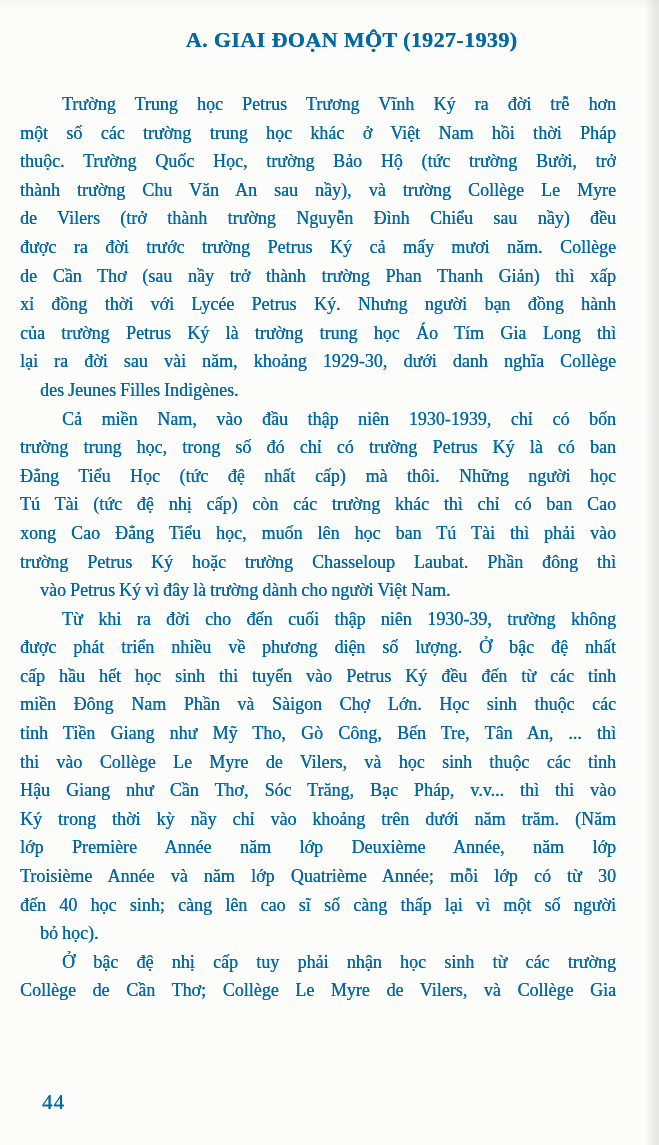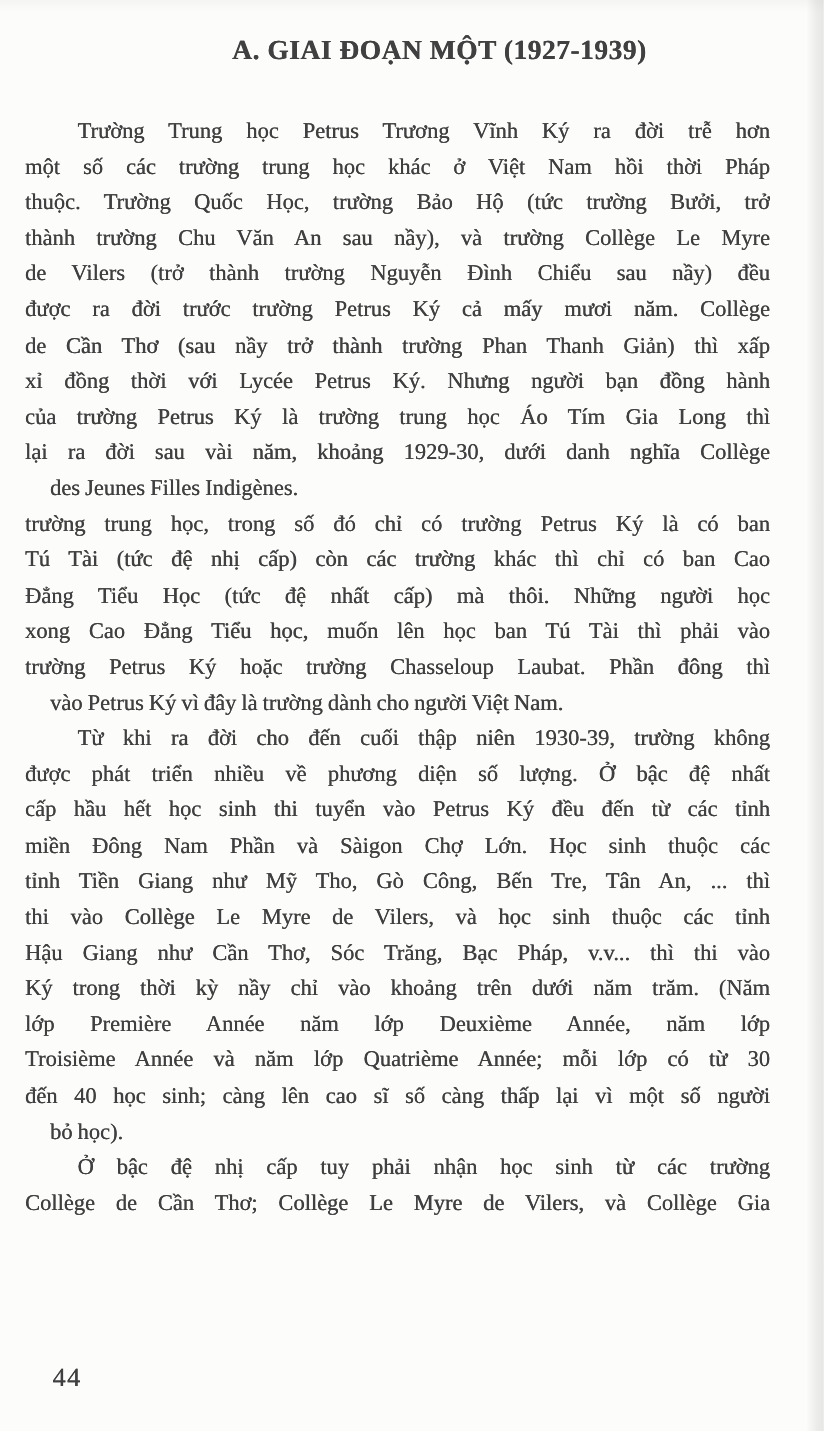--- a/index.html
+++ b/index.html
@@ -6,21 +6,21 @@
   body {
     width: 659px; height: 1145px;
     background: #e9e9e7;
     font-family: "Liberation Serif", serif;
   }
   .book-page {
     position: relative;
     width: 659px; height: 1145px;
     background: #fcfcfb;
     overflow: hidden;
-    color: #404040;
+    color: #0369a1;
   }
   
   .book-page::after {
     content: "";
     position: absolute; top: 0; right: 0; bottom: 0; width: 14px;
     background: linear-gradient(to right, rgba(0,0,0,0), rgba(90,90,85,0.10) 60%, rgba(120,120,115,0.16));
     pointer-events: none;
   }
   .book-page::before {
     content: "";
@@ -79,23 +79,24 @@
     <div class="line">thuộc. Trường Quốc Học, trường Bảo Hộ (tức trường Bưởi, trở</div>
     <div class="line">thành trường Chu Văn An sau nầy), và trường Collège Le Myre</div>
     <div class="line">de Vilers (trở thành trường Nguyễn Đình Chiểu sau nầy) đều</div>
     <div class="line">được ra đời trước trường Petrus Ký cả mấy mươi năm. Collège</div>
     <div class="line">de Cần Thơ (sau nầy trở thành trường Phan Thanh Giản) thì xấp</div>
     <div class="line">xỉ đồng thời với Lycée Petrus Ký. Nhưng người bạn đồng hành</div>
     <div class="line">của trường Petrus Ký là trường trung học Áo Tím Gia Long thì</div>
     <div class="line">lại ra đời sau vài năm, khoảng 1929-30, dưới danh nghĩa Collège</div>
     <div class="line last">des Jeunes Filles Indigènes.</div>
 
+    <div class="line first">Cả miền Nam, vào đầu thập niên 1930-1939, chỉ có bốn</div>
     <div class="line">trường trung học, trong số đó chỉ có trường Petrus Ký là có ban</div>
+    <div class="line">Đẳng Tiểu Học (tức đệ nhất cấp) mà thôi. Những người học</div>
     <div class="line">Tú Tài (tức đệ nhị cấp) còn các trường khác thì chỉ có ban Cao</div>
-    <div class="line">Đẳng Tiểu Học (tức đệ nhất cấp) mà thôi. Những người học</div>
     <div class="line">xong Cao Đẳng Tiểu học, muốn lên học ban Tú Tài thì phải vào</div>
     <div class="line">trường Petrus Ký hoặc trường Chasseloup Laubat. Phần đông thì</div>
     <div class="line last">vào Petrus Ký vì đây là trường dành cho người Việt Nam.</div>
 
     <div class="line first">Từ khi ra đời cho đến cuối thập niên 1930-39, trường không</div>
     <div class="line">được phát triển nhiều về phương diện số lượng. Ở bậc đệ nhất</div>
     <div class="line">cấp hầu hết học sinh thi tuyển vào Petrus Ký đều đến từ các tỉnh</div>
     <div class="line">miền Đông Nam Phần và Sàigon Chợ Lớn. Học sinh thuộc các</div>
     <div class="line">tỉnh Tiền Giang như Mỹ Tho, Gò Công, Bến Tre, Tân An, ... thì</div>
     <div class="line">thi vào Collège Le Myre de Vilers, và học sinh thuộc các tỉnh</div>

